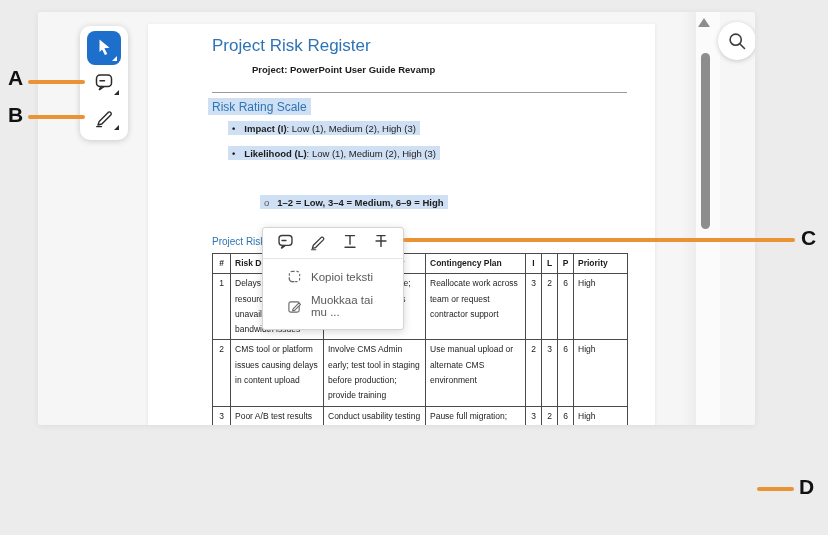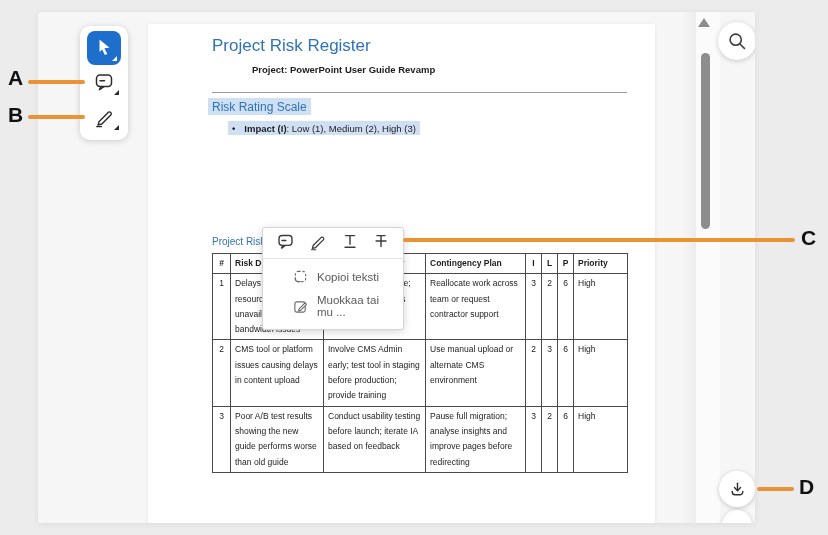--- a/index.html
+++ b/index.html
@@ -1,19 +1,19 @@
 <!DOCTYPE html>
 <html><head>
 <meta charset="utf-8">
 <style>
   html,body{margin:0;padding:0;background:#ececec;font-family:"Liberation Sans",sans-serif;}
   .stage{position:relative;width:828px;height:535px;background:#ececec;overflow:hidden;}
 
   
-  .panel{position:absolute;left:38px;top:12px;width:717px;height:511px;background:#f6f6f6;
+  .panel{position:absolute;left:38px;top:12px;width:717px;height:413px;background:#f6f6f6;
          border-radius:2px;overflow:hidden;box-shadow:0 1px 6px rgba(0,0,0,.07);}
 
   
   .scroll-gutter{position:absolute;left:644px;top:0;width:14px;height:100%;
                  background:linear-gradient(to right,#f6f6f6,#ededed);}
   .scroll-track{position:absolute;left:658px;top:0;width:24px;height:100%;background:#fbfbfb;}
   .scroll-up{position:absolute;left:660px;top:6px;width:0;height:0;
              border-left:6px solid transparent;border-right:6px solid transparent;
              border-bottom:9px solid #8d8d8d;}
   .scroll-thumb{position:absolute;left:663px;top:41px;width:9px;height:176px;background:#8d8d8d;border-radius:5px;}
@@ -47,21 +47,21 @@
   .sel-btn svg{position:absolute;left:7px;top:6px;}
   .corner{position:absolute;width:0;height:0;border-left:5px solid transparent;border-bottom:5px solid #2b2b2b;}
   .corner.white{border-bottom-color:#ffffff;}
   .tool{position:absolute;left:13px;width:22px;height:22px;color:#2b2b2b;}
 
   
   .float-box{position:absolute;left:262px;top:227px;width:140px;background:#ffffff;z-index:30;
              border:1px solid #d4d4d4;border-radius:3px;box-shadow:0 2px 8px rgba(0,0,0,.16);}
   .float-icons{height:30px;display:flex;align-items:center;justify-content:space-evenly;
                border-bottom:1px solid #e6e6e6;color:#3b3b3b;}
-  .float-menu{padding:5px 0 6px 18px;}
+  .float-menu{padding:5px 0 6px 12px;}
   .menu-item{display:flex;align-items:center;gap:9px;padding:5px 12px;color:#5a5a5a;font-size:11.5px;}
   .menu-item svg{flex:none;}
 
   
   .circle-btn{position:absolute;border-radius:50%;background:#ffffff;box-shadow:0 1px 5px rgba(0,0,0,.2);
               display:flex;align-items:center;justify-content:center;color:#3c3c3c;}
   .search-btn{left:680px;top:10px;width:38px;height:38px;}
   .download-btn{left:681px;top:459px;width:36px;height:36px;}
   .partial-btn{left:684px;top:498px;width:30px;height:30px;box-shadow:0 0 4px rgba(0,0,0,.15);}
 
@@ -85,20 +85,26 @@
       <div class="doc-title">Project Risk Register</div>
       <div class="doc-subtitle">Project: PowerPoint User Guide Revamp</div>
       <div class="doc-rule"></div>
 
       <div class="sec-head">
         <span class="hl">Risk Rating Scale</span>
       </div>
 
       <div class="bullet-line" style="top:97px">
         <span class="hl"><span class="dot">•</span><b>Impact (I)</b><span>: Low (1), Medium (2), High (3)</span></span>
+      </div>
+      <div class="bullet-line" style="top:122px">
+        <span class="hl"><span class="dot">•</span><b>Likelihood (L)</b><span>: Low (1), Medium (2), High (3)</span></span>
+      </div>
+      <div class="sub-bullet" style="top:171px">
+        <span class="hl"><span class="o">o</span><span>1–2 = Low, 3–4 = Medium, 6–9 = High</span></span>
       </div>
 
       <div class="tbl-head">Project Risk Table</div>
 
       <table class="risk">
         <colgroup>
           <col style="width:18px">
             <col style="width:93px">
             <col style="width:102px">
             <col style="width:100px">

